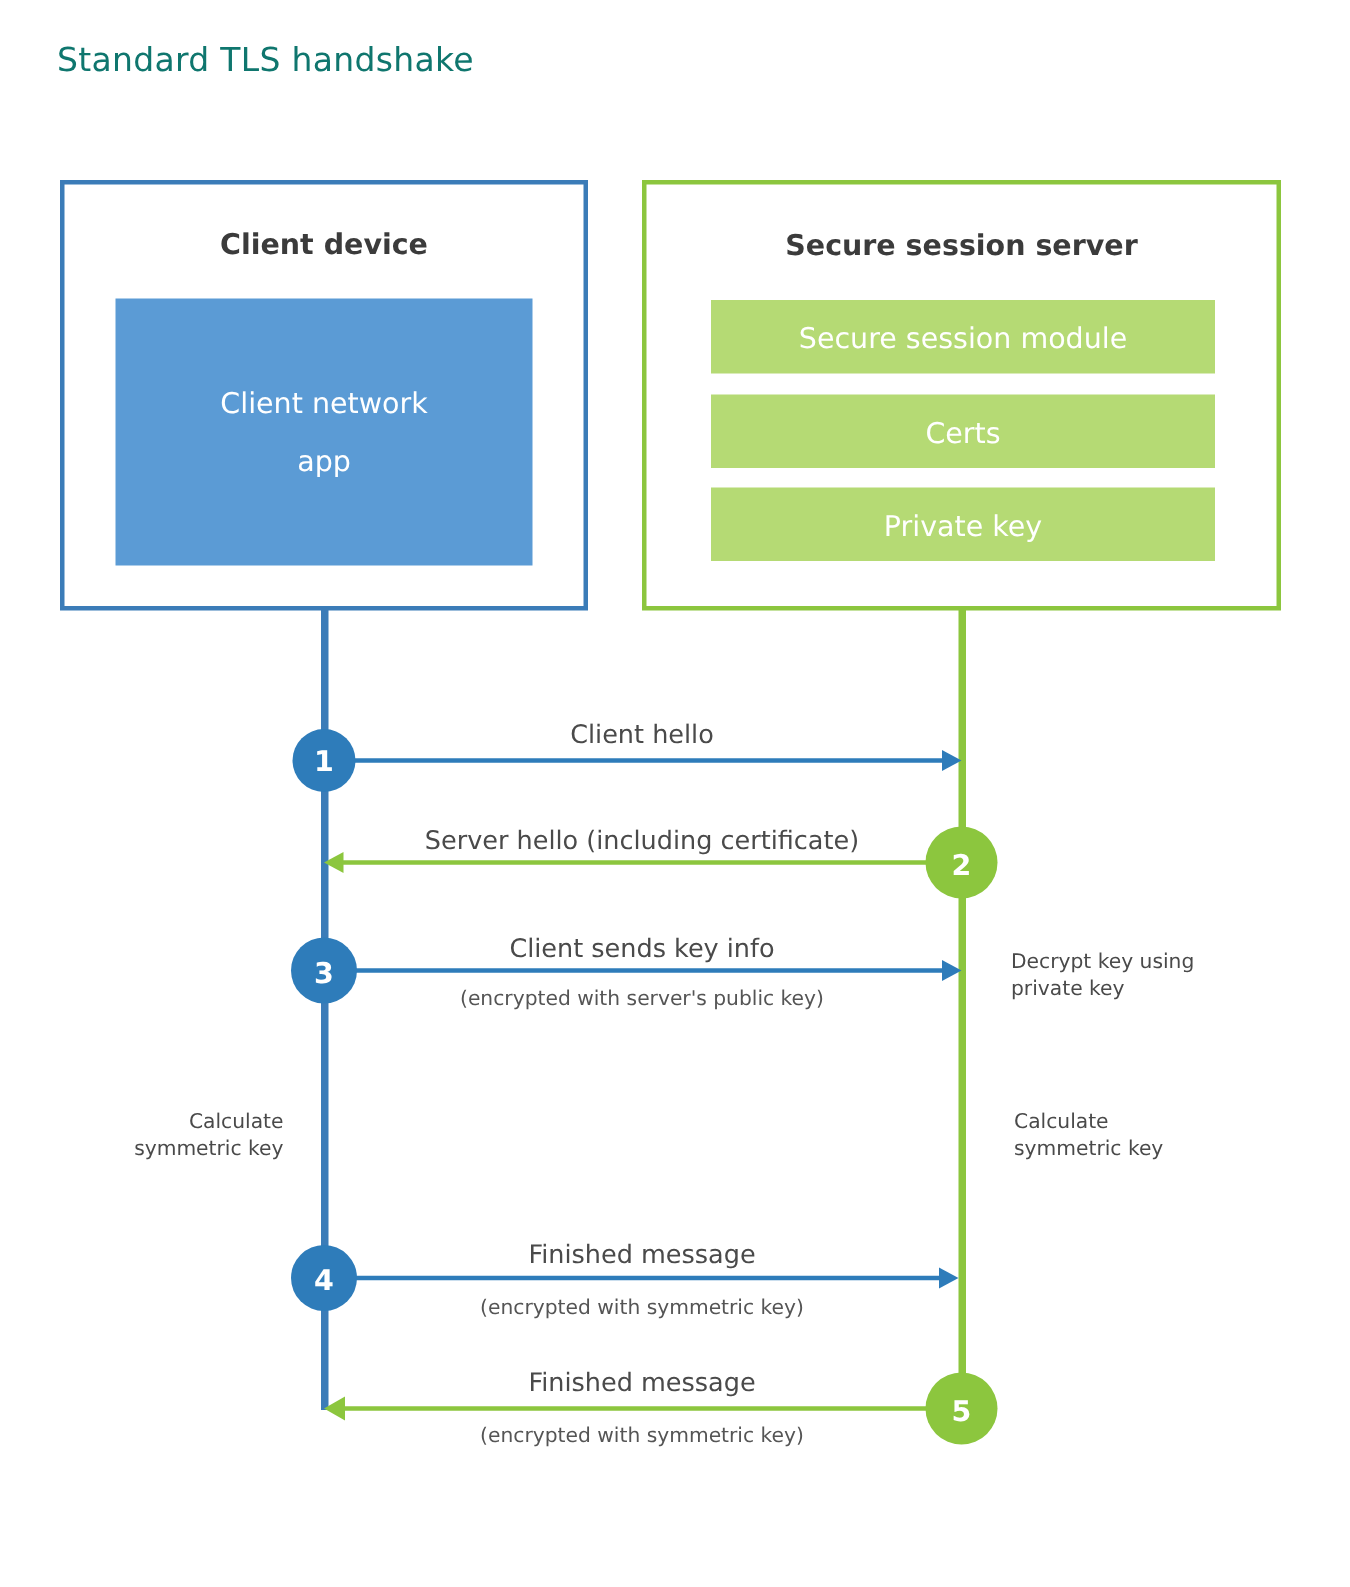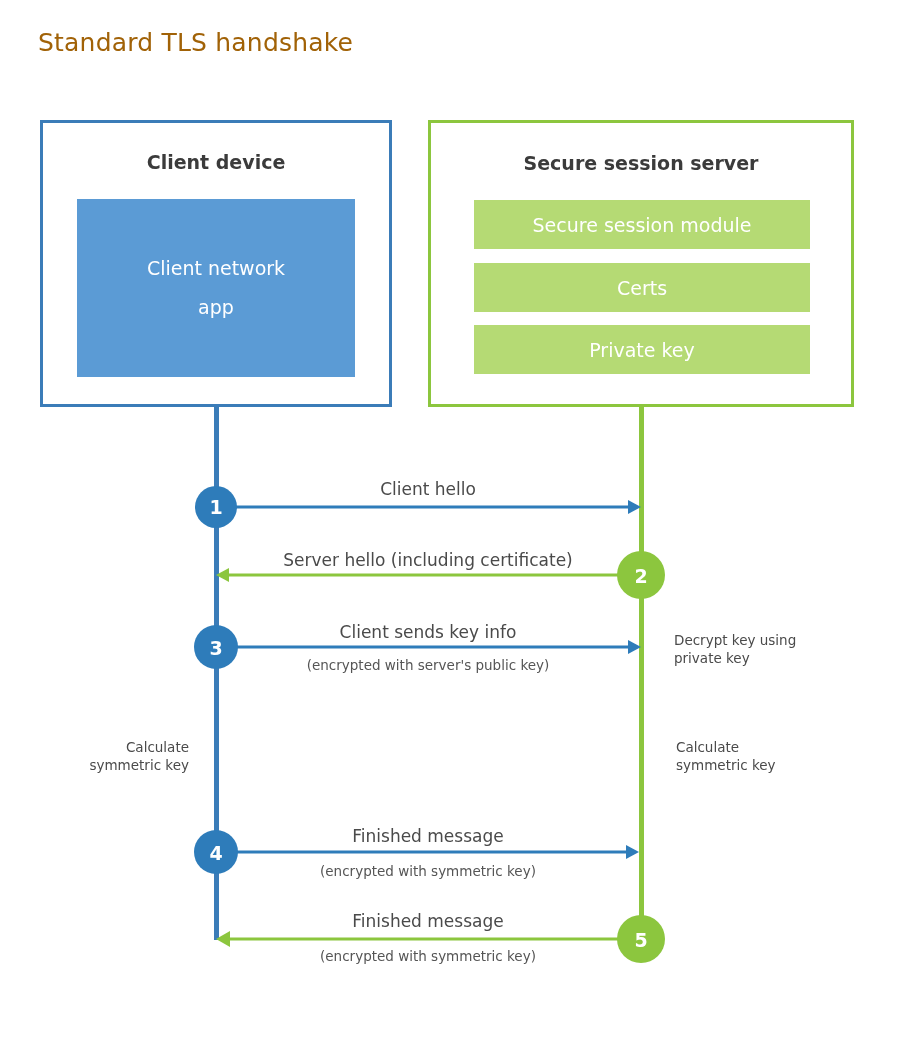--- a/index.html
+++ b/index.html
@@ -11,23 +11,23 @@
     width: 900px;
     height: 1058px;
     position: relative;
     font-family: "DejaVu Sans", sans-serif;
     overflow: hidden;
   }
   #diagram-title {
     position: absolute;
     left: 38px;
     top: 28px;
-    font-size: 25px;
+    font-size: 22px;
     font-weight: 400;
-    color: #a16207;
+    color: #0f766e;
     letter-spacing: 0.2px;
     white-space: nowrap;
   }
   svg#tls-diagram {
     position: absolute;
     left: 0;
     top: 0;
   }
   .node-heading {
     font-family: "DejaVu Sans", sans-serif;

